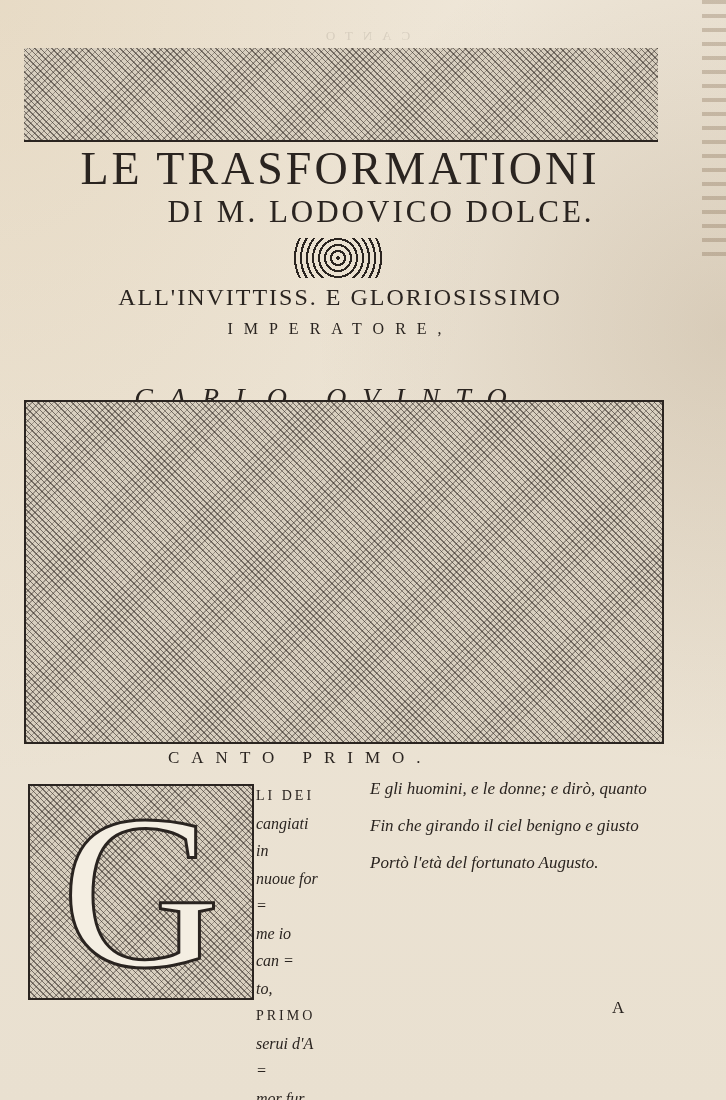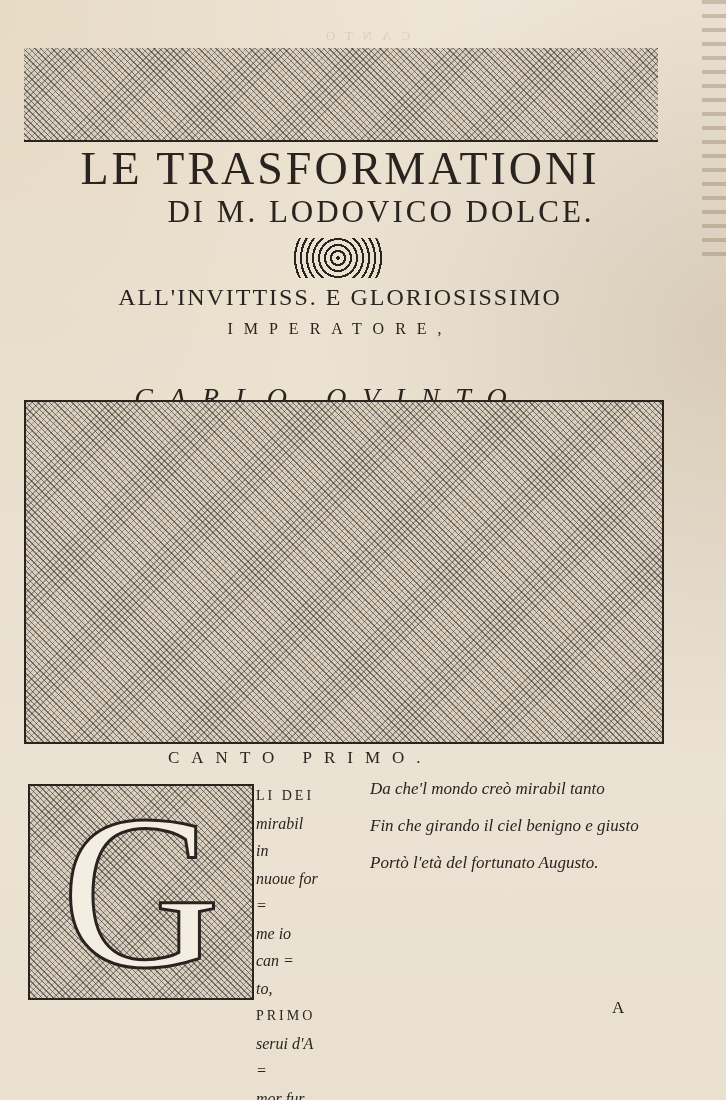--- a/index.html
+++ b/index.html
@@ -54,29 +54,29 @@
 <div class="woodcut illus"></div>
 
 <div class="canto">CANTO PRIMO.</div>
 
 <div class="woodcut initial">
   <span>G</span>
 </div>
 
 <div class="narrow">
   <div class="sc">LI DEI</div>
-  <div>mirabil in</div>
+  <div>cangiati in</div>
   <div>nuoue for =</div>
   <div>me io can =</div>
   <div>to,</div>
   <div class="sc">PRIMO</div>
   <div>serui d'A =</div>
   <div>mor fur</div>
 
 </div>
 
 <div class="verses">
-  <div>Da che'l mondo creò mirabil tanto</div>
+  <div>E gli huomini, e le donne; e dirò, quanto</div>
   <div>Fin che girando il ciel benigno e giusto</div>
   <div>Portò l'età del fortunato Augusto.</div>
 </div>
 
 <div class="sig">A</div>
 
 </body></html>

